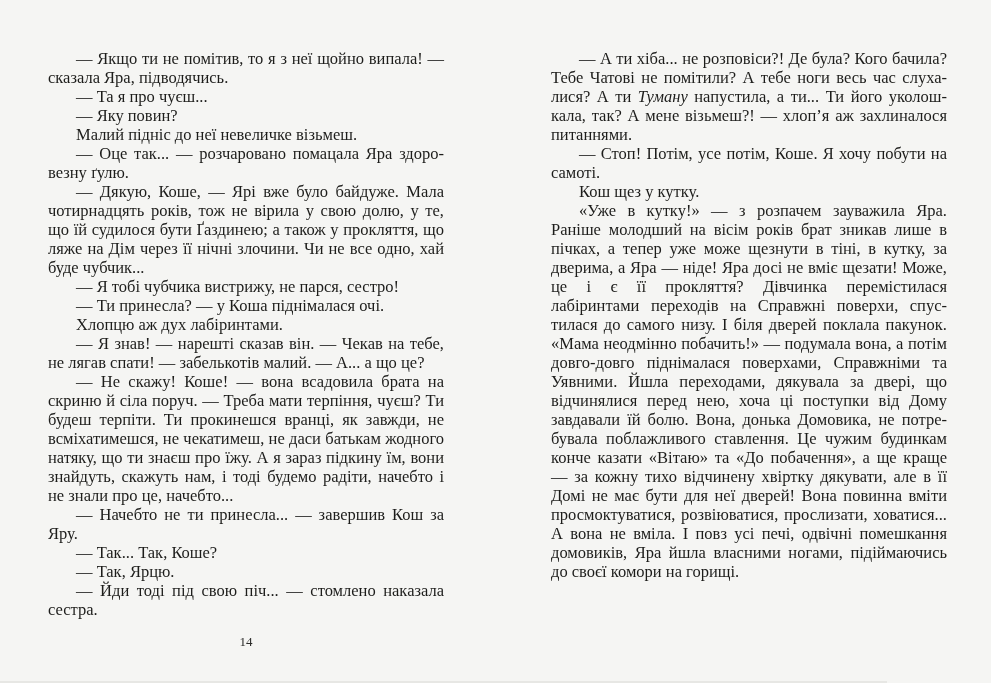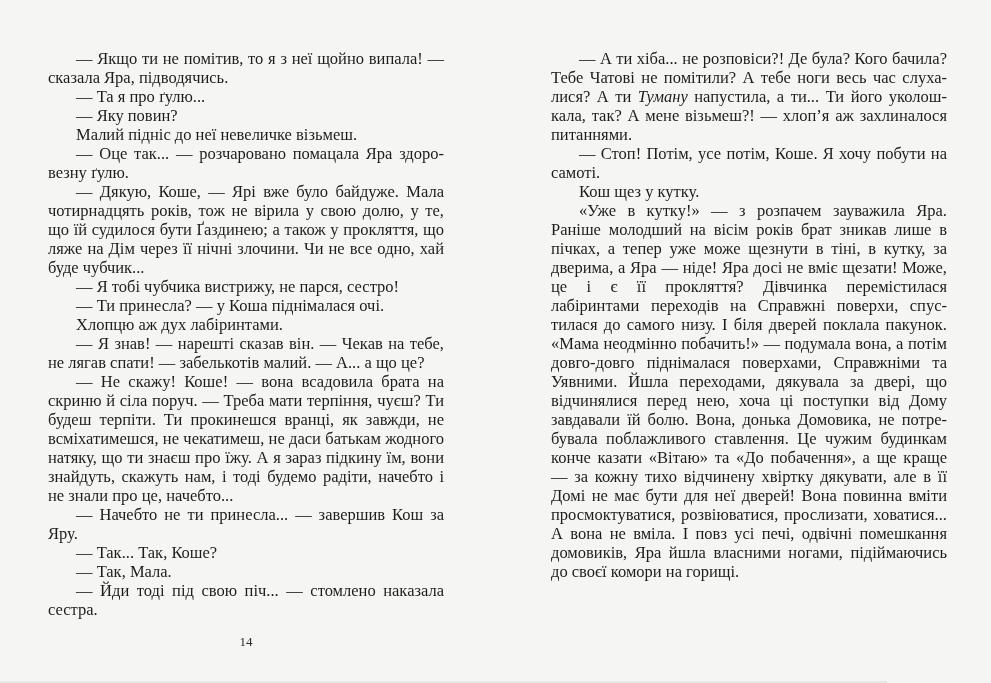--- a/index.html
+++ b/index.html
@@ -60,33 +60,33 @@
     background:var(--edge);
   }
 </style>
 </head>
 <body>
 
 <div class="spread">
 
   <section class="page page-left">
       <p class="para"><span>— Якщо ти не помітив, то я з неї щойно випа­ла! — сказала Яра, підводячись.</span></p>
-      <p class="para"><span>— Та я про ґулю...</span></p>
+      <p class="para"><span>— Та я про чуєш...</span></p>
       <p class="para"><span>— Яку повин?</span></p>
       <p class="para"><span>Малий підніс до неї невеличке візьмеш.</span></p>
       <p class="para"><span>— Оце так... — розчаровано помацала Яра здоро­везну ґулю.</span></p>
       <p class="para"><span>— Дякую, Коше, — Ярі вже було байдуже. Мала чотирнадцять років, тож не вірила у свою долю, у те, що їй судилося бути Ґаздинею; а також у прокляття, що ляже на Дім через її нічні злочини. Чи не все одно, хай буде чубчик...</span></p>
       <p class="para"><span>— Я тобі чубчика вистрижу, не парся, сестро!</span></p>
       <p class="para"><span>— Ти принесла? — у Коша піднімалася очі.</span></p>
       <p class="para"><span>Хлопцю аж дух лабіринтами.</span></p>
       <p class="para"><span>— Я знав! — нарешті сказав він. — Чекав на тебе, не лягав спати! — забелькотів малий. — А... а що це?</span></p>
       <p class="para"><span>— Не скажу! Коше! — вона всадовила брата на скриню й сіла поруч. — Треба мати терпіння, чуєш? Ти будеш терпіти. Ти прокинешся вранці, як завжди, не всміхатимешся, не чекатимеш, не даси батькам жодного натяку, що ти знаєш про їжу. А я зараз під­кину їм, вони знайдуть, скажуть нам, і тоді будемо радіти, начебто і не знали про це, начебто...</span></p>
       <p class="para"><span>— Начебто не ти принесла... — завершив Кош за Яру.</span></p>
       <p class="para"><span>— Так... Так, Коше?</span></p>
-      <p class="para"><span>— Так, Мала.</span></p>
+      <p class="para"><span>— Так, Ярцю.</span></p>
       <p class="para"><span>— Йди тоді під свою піч... — стомлено наказала сестра.</span></p>
     </section>
 
   <section class="page page-right">
       <p class="para"><span>— А ти хіба... не розповіси?! Де була? Кого бачила? Тебе Чатові не помітили? А тебе ноги весь час слуха­лися? А ти </span><i>Туману</i><span> напустила, а ти... Ти його уколош­кала, так? А мене візьмеш?! — хлоп’я аж захлиналося питаннями.</span></p>
       <p class="para"><span>— Стоп! Потім, усе потім, Коше. Я хочу побути на самоті.</span></p>
       <p class="para"><span>Кош щез у кутку.</span></p>
       <p class="para"><span>«Уже в кутку!» — з розпачем зауважила Яра. Раніше молодший на вісім років брат зникав лише в пічках, а тепер уже може щезнути в тіні, в кутку, за дверима, а Яра — ніде! Яра досі не вміє щезати! Може, це і є її прокляття? Дівчинка перемістилася лабіринтами переходів на Справжні поверхи, спус­тилася до самого низу. І біля дверей поклала пакунок. «Мама неодмінно побачить!» — подумала вона, а по­тім довго-довго піднімалася поверхами, Справжніми та Уявними. Йшла переходами, дякувала за двері, що відчинялися перед нею, хоча ці поступки від Дому завдавали їй болю. Вона, донька Домовика, не потре­бувала поблажливого ставлення. Це чужим будин­кам конче казати «Вітаю» та «До побачення», а ще краще — за кожну тихо відчинену хвіртку дякувати, але в її Домі не має бути для неї дверей! Вона повин­на вміти просмоктуватися, розвіюватися, прослиза­ти, ховатися... А вона не вміла. І повз усі печі, одвічні помешкання домовиків, Яра йшла власними ногами, підіймаючись до своєї комори на горищі.</span></p>
     </section>
 

